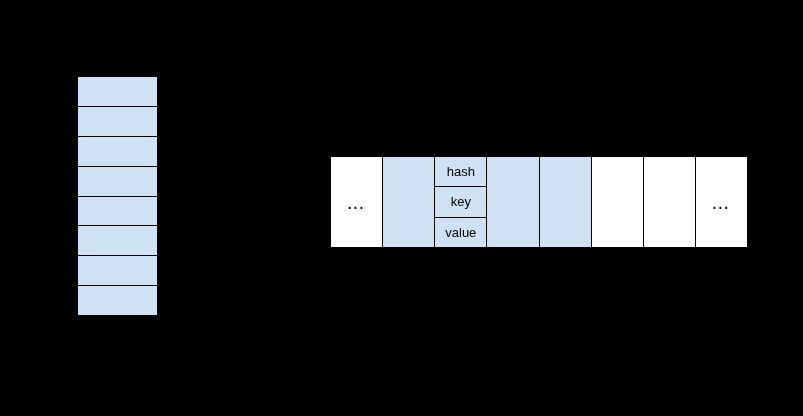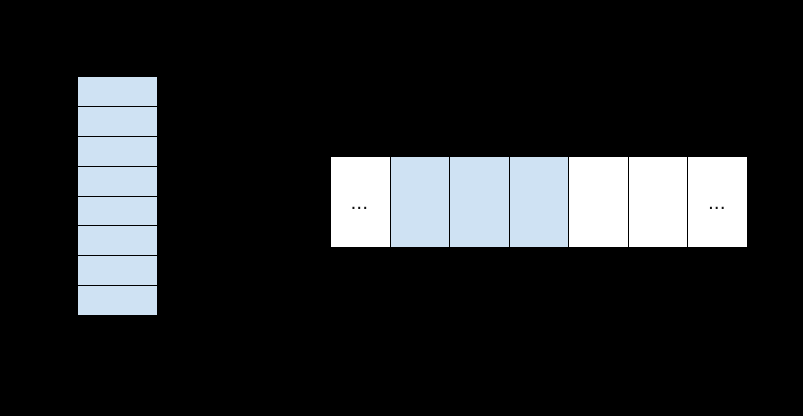--- a/index.html
+++ b/index.html
@@ -112,20 +112,25 @@
   </div>
 
   <div class="entries-array">
 
     <div class="h-cell empty">
       <span class="ellipsis-label">...</span>
     </div>
 
     <div class="h-cell filled"></div>
 
+    <div class="h-cell filled entry">
+      <div class="field">hash</div>
+      <div class="field">key</div>
+      <div class="field">value</div>
+    </div>
 
     <div class="h-cell filled"></div>
 
     <div class="h-cell filled"></div>
 
     <div class="h-cell empty"></div>
 
     <div class="h-cell empty"></div>
 
     <div class="h-cell empty">

